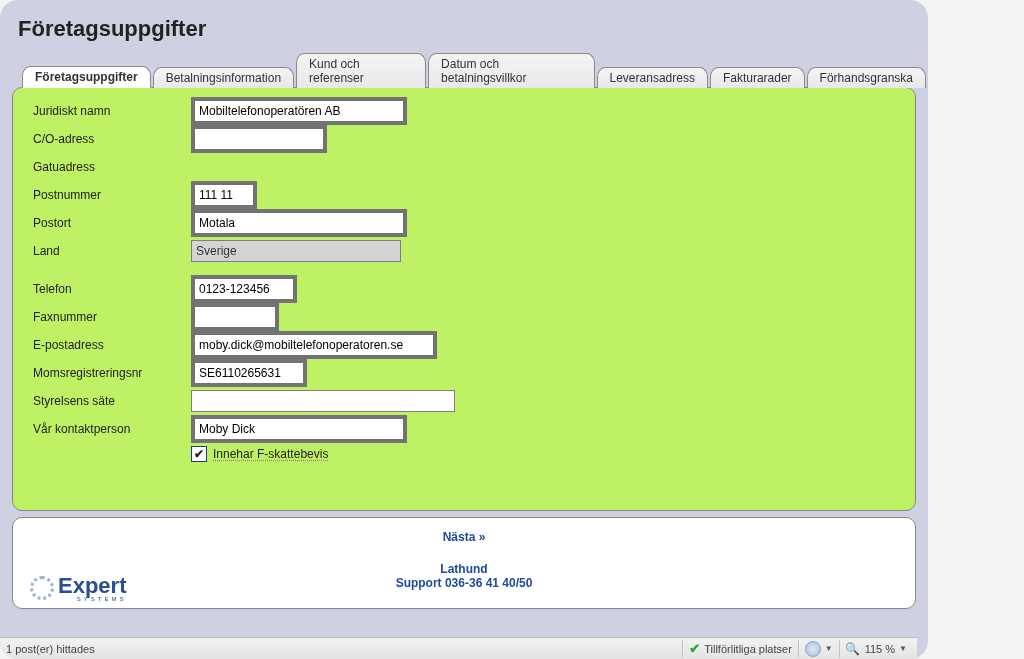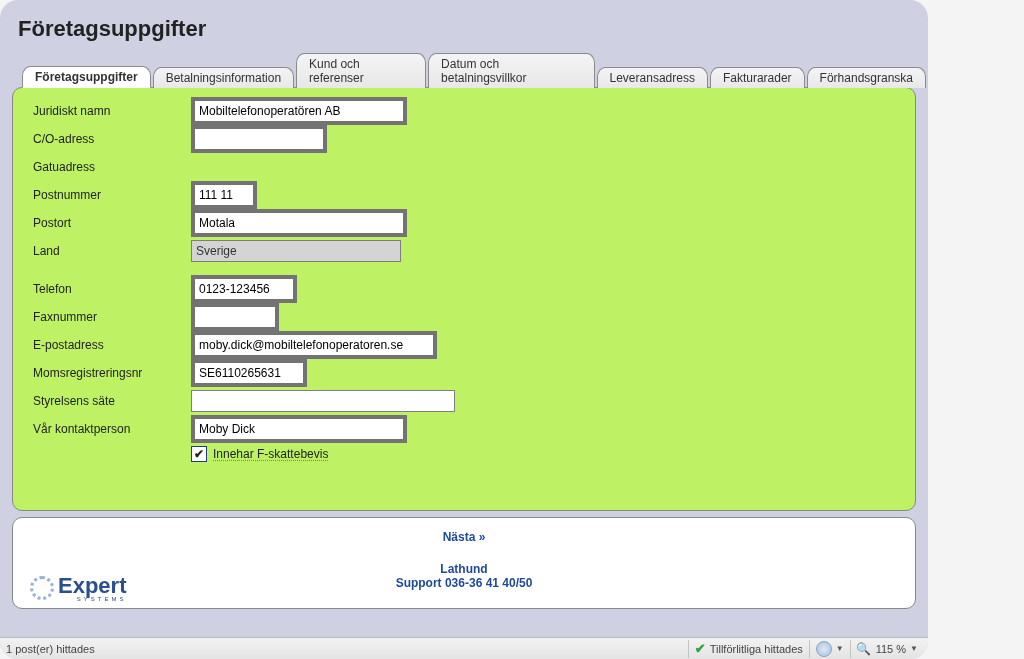--- a/index.html
+++ b/index.html
@@ -178,21 +178,21 @@
   }
   .logo-text-sub {
     font-size: 6px;
     letter-spacing: 3px;
     color: #294f8f;
     text-align: right;
   }
 
   .statusbar {
     position: absolute;
-    left: 0; right: 0; bottom: 0;
+    left: 0; right: 11px; bottom: 0;
     height: 22px;
     background: linear-gradient(#f2f2f2, #e4e4e4);
     border-top: 1px solid #bcbcbc;
     display: flex;
     align-items: center;
     font-size: 11px;
     color: #444;
     box-sizing: border-box;
     padding: 0 4px;
   }
@@ -317,21 +317,21 @@
         <div class="logo-text-main">Expert</div>
         <div class="logo-text-sub">SYSTEMS</div>
       </div>
     </div>
   </div>
 
   <div class="statusbar">
     <div class="sb-left">1 post(er) hittades</div>
     <div class="sb-section">
       <span class="tick">✔</span>
-      <span>Tillförlitliga hittades</span>
+      <span>Tillförlitliga platser</span>
     </div>
     <div class="sb-section">
       <span class="sb-globe"></span>
       <span class="sb-drop">▼</span>
     </div>
     <div class="sb-section">
       <span class="sb-mag">🔍</span>
       <span>115 %</span>
       <span class="sb-drop">▼</span>
     </div>

